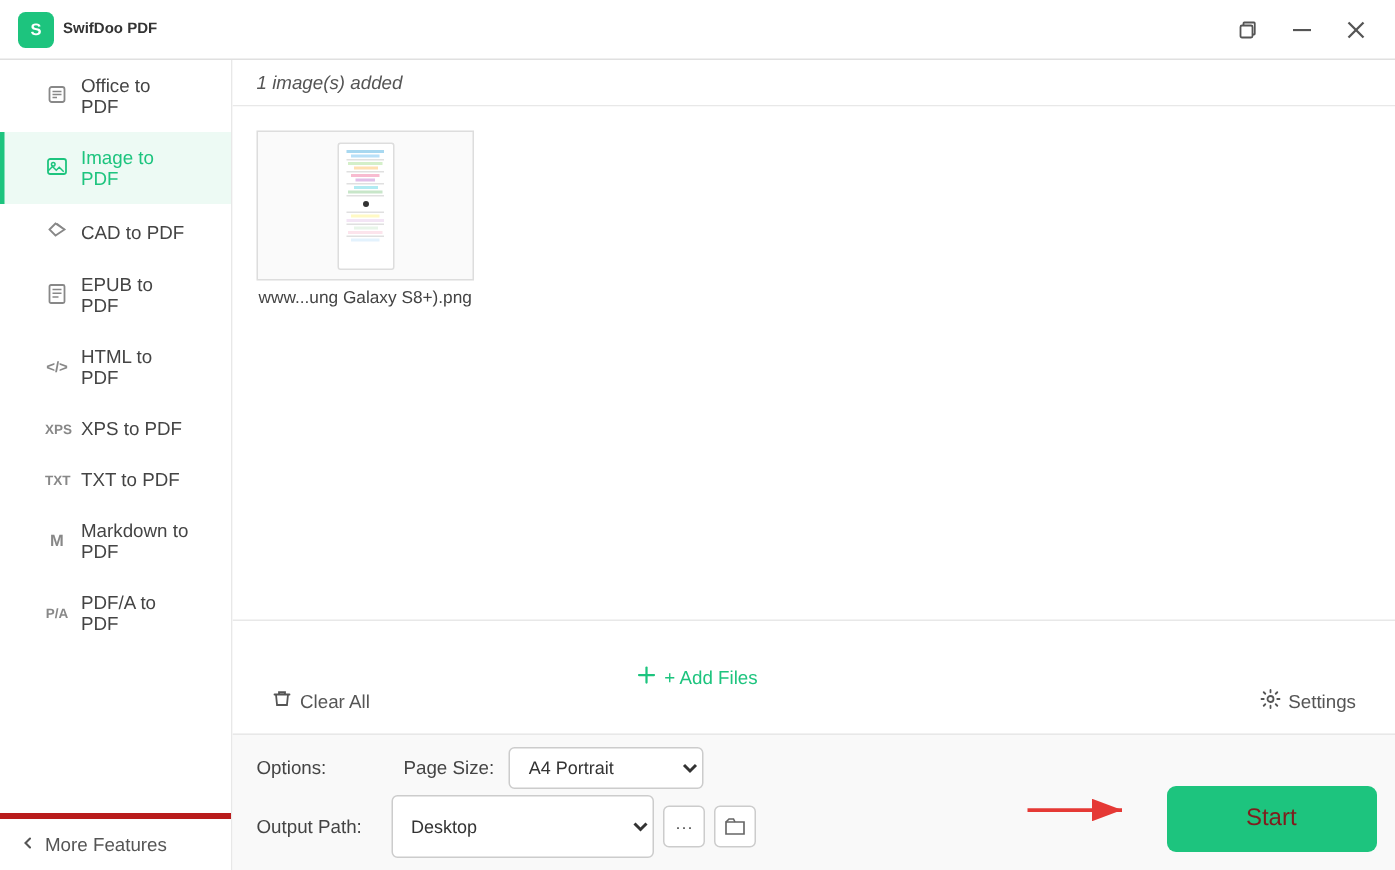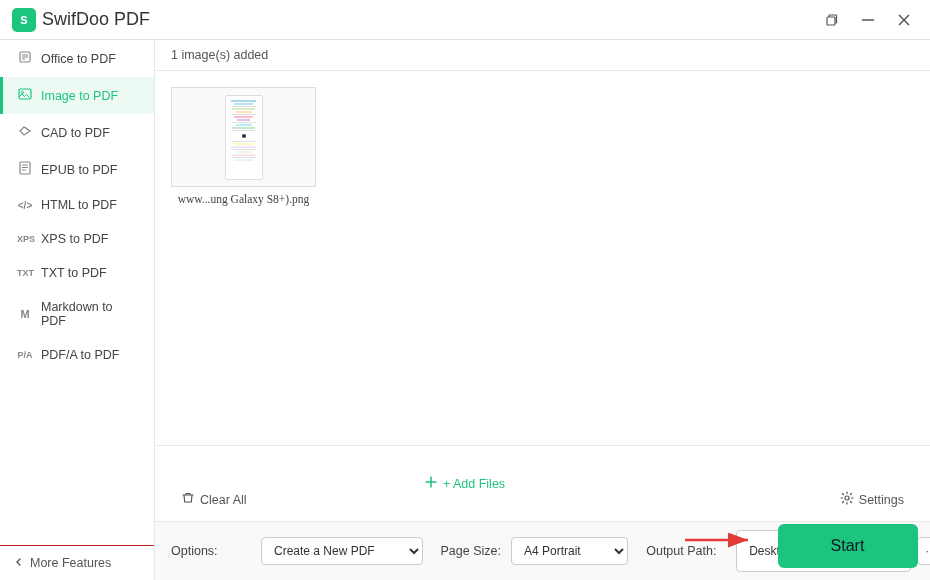--- a/index.html
+++ b/index.html
@@ -34,23 +34,23 @@
       background: #1dc47e;
       border-radius: 5px;
       display: flex;
       align-items: center;
       justify-content: center;
       color: white;
       font-size: 11px;
       font-weight: bold;
     }
     .title-bar-title {
-      font-size: 18px;
+      font-size: 10px;
       color: #333;
-      font-weight: 400;
+      font-weight: 700;
     }
     .title-bar-controls {
       display: flex;
       gap: 8px;
       align-items: center;
     }
     .title-btn {
       width: 28px;
       height: 28px;
       display: flex;
@@ -75,21 +75,21 @@
       border-right: 1px solid #e8e8e8;
       display: flex;
       flex-direction: column;
       flex-shrink: 0;
       overflow-y: auto;
     }
     .sidebar-item {
       display: flex;
       align-items: center;
       gap: 8px;
-      padding: 10px 14px;
+      padding: 10px 27px;
       cursor: pointer;
       color: #444;
       font-size: 12.5px;
       border-left: 3px solid transparent;
     }
     .sidebar-item.active {
       background: #edfaf4;
       color: #1dc47e;
       border-left: 3px solid #1dc47e;
     }
@@ -103,39 +103,40 @@
     .sidebar-item.active .sidebar-item-icon { color: #1dc47e; }
     .sidebar-bottom {
       margin-top: auto;
       padding: 10px 14px;
       display: flex;
       align-items: flex-start;
       gap: 6px;
       cursor: pointer;
       color: #555;
       font-size: 12.5px;
-      border-top: 1px solid #b91c1c;
+      border-top: 4px solid #b91c1c;
     }
 
     
     .main-content {
       flex: 1;
       display: flex;
       flex-direction: column;
       background: #f9f9f9;
       overflow: hidden;
     }
 
     .files-count-bar {
       background: #ffffff;
       border-bottom: 1px solid #e8e8e8;
       padding: 8px 16px;
       font-size: 12.5px;
       color: #555;
       flex-shrink: 0;
+      font-style: italic;
     }
 
     .files-area {
       flex: 1;
       overflow-y: auto;
       padding: 16px;
       background: #ffffff;
       margin: 0;
       display: flex;
       flex-wrap: wrap;
@@ -159,21 +160,20 @@
       justify-content: center;
       overflow: hidden;
       position: relative;
     }
     .file-thumb-label {
       font-size: 11.5px;
       color: #444;
       max-width: 145px;
       text-align: center;
       word-break: break-all;
-      font-family: Liberation Serif, serif;
     }
 
     .action-bar {
       display: flex;
       align-items: center;
       background: #ffffff;
       border-top: 1px solid #e8e8e8;
       padding: 8px 16px;
       flex-shrink: 0;
     }
@@ -189,22 +189,22 @@
       margin-top: 32px;
     }
     .action-btn.add { color: #1dc47e; text-align: center; }
     .action-btn.settings { margin-left: auto; }
 
     .options-bar {
       background: #f9f9f9;
       border-top: 1px solid #e8e8e8;
       padding: 8px 16px;
       display: flex;
-      flex-direction: row;
-      gap: 18px;
+      flex-direction: column;
+      gap: 4px;
       flex-shrink: 0;
     }
     .options-row {
       display: flex;
       align-items: center;
       gap: 10px;
     }
     .options-label {
       font-size: 12.5px;
       color: #444;
@@ -263,21 +263,21 @@
       height: 68px;
       display: flex;
       align-items: center;
       justify-content: center;
     }
 
     .start-btn {
       width: 140px;
       height: 44px;
       background: #1dc47e;
-      color: #0f172a;
+      color: #7f1d1d;
       font-size: 16px;
       font-weight: 500;
       border: none;
       border-radius: 6px;
       cursor: pointer;
       display: flex;
       align-items: center;
       justify-content: center;
     }
 
@@ -476,23 +476,20 @@
           </svg>
         </span>
         <span>Settings</span>
       </div>
     </div>
 
     <div class="bottom-section">
       <div class="options-bar">
         <div class="options-row">
           <span class="options-label">Options:</span>
-          <select class="options-select wide">
-            <option>Create a New PDF</option>
-          </select>
           <span class="options-label" style="width:auto; margin-left:8px;">Page Size:</span>
           <select class="options-select medium">
             <option>A4 Portrait</option>
           </select>
         </div>
         <div class="options-row">
           <span class="options-label">Output Path:</span>
           <div class="options-path">
             <select class="path-select">
               <option>Desktop</option>

